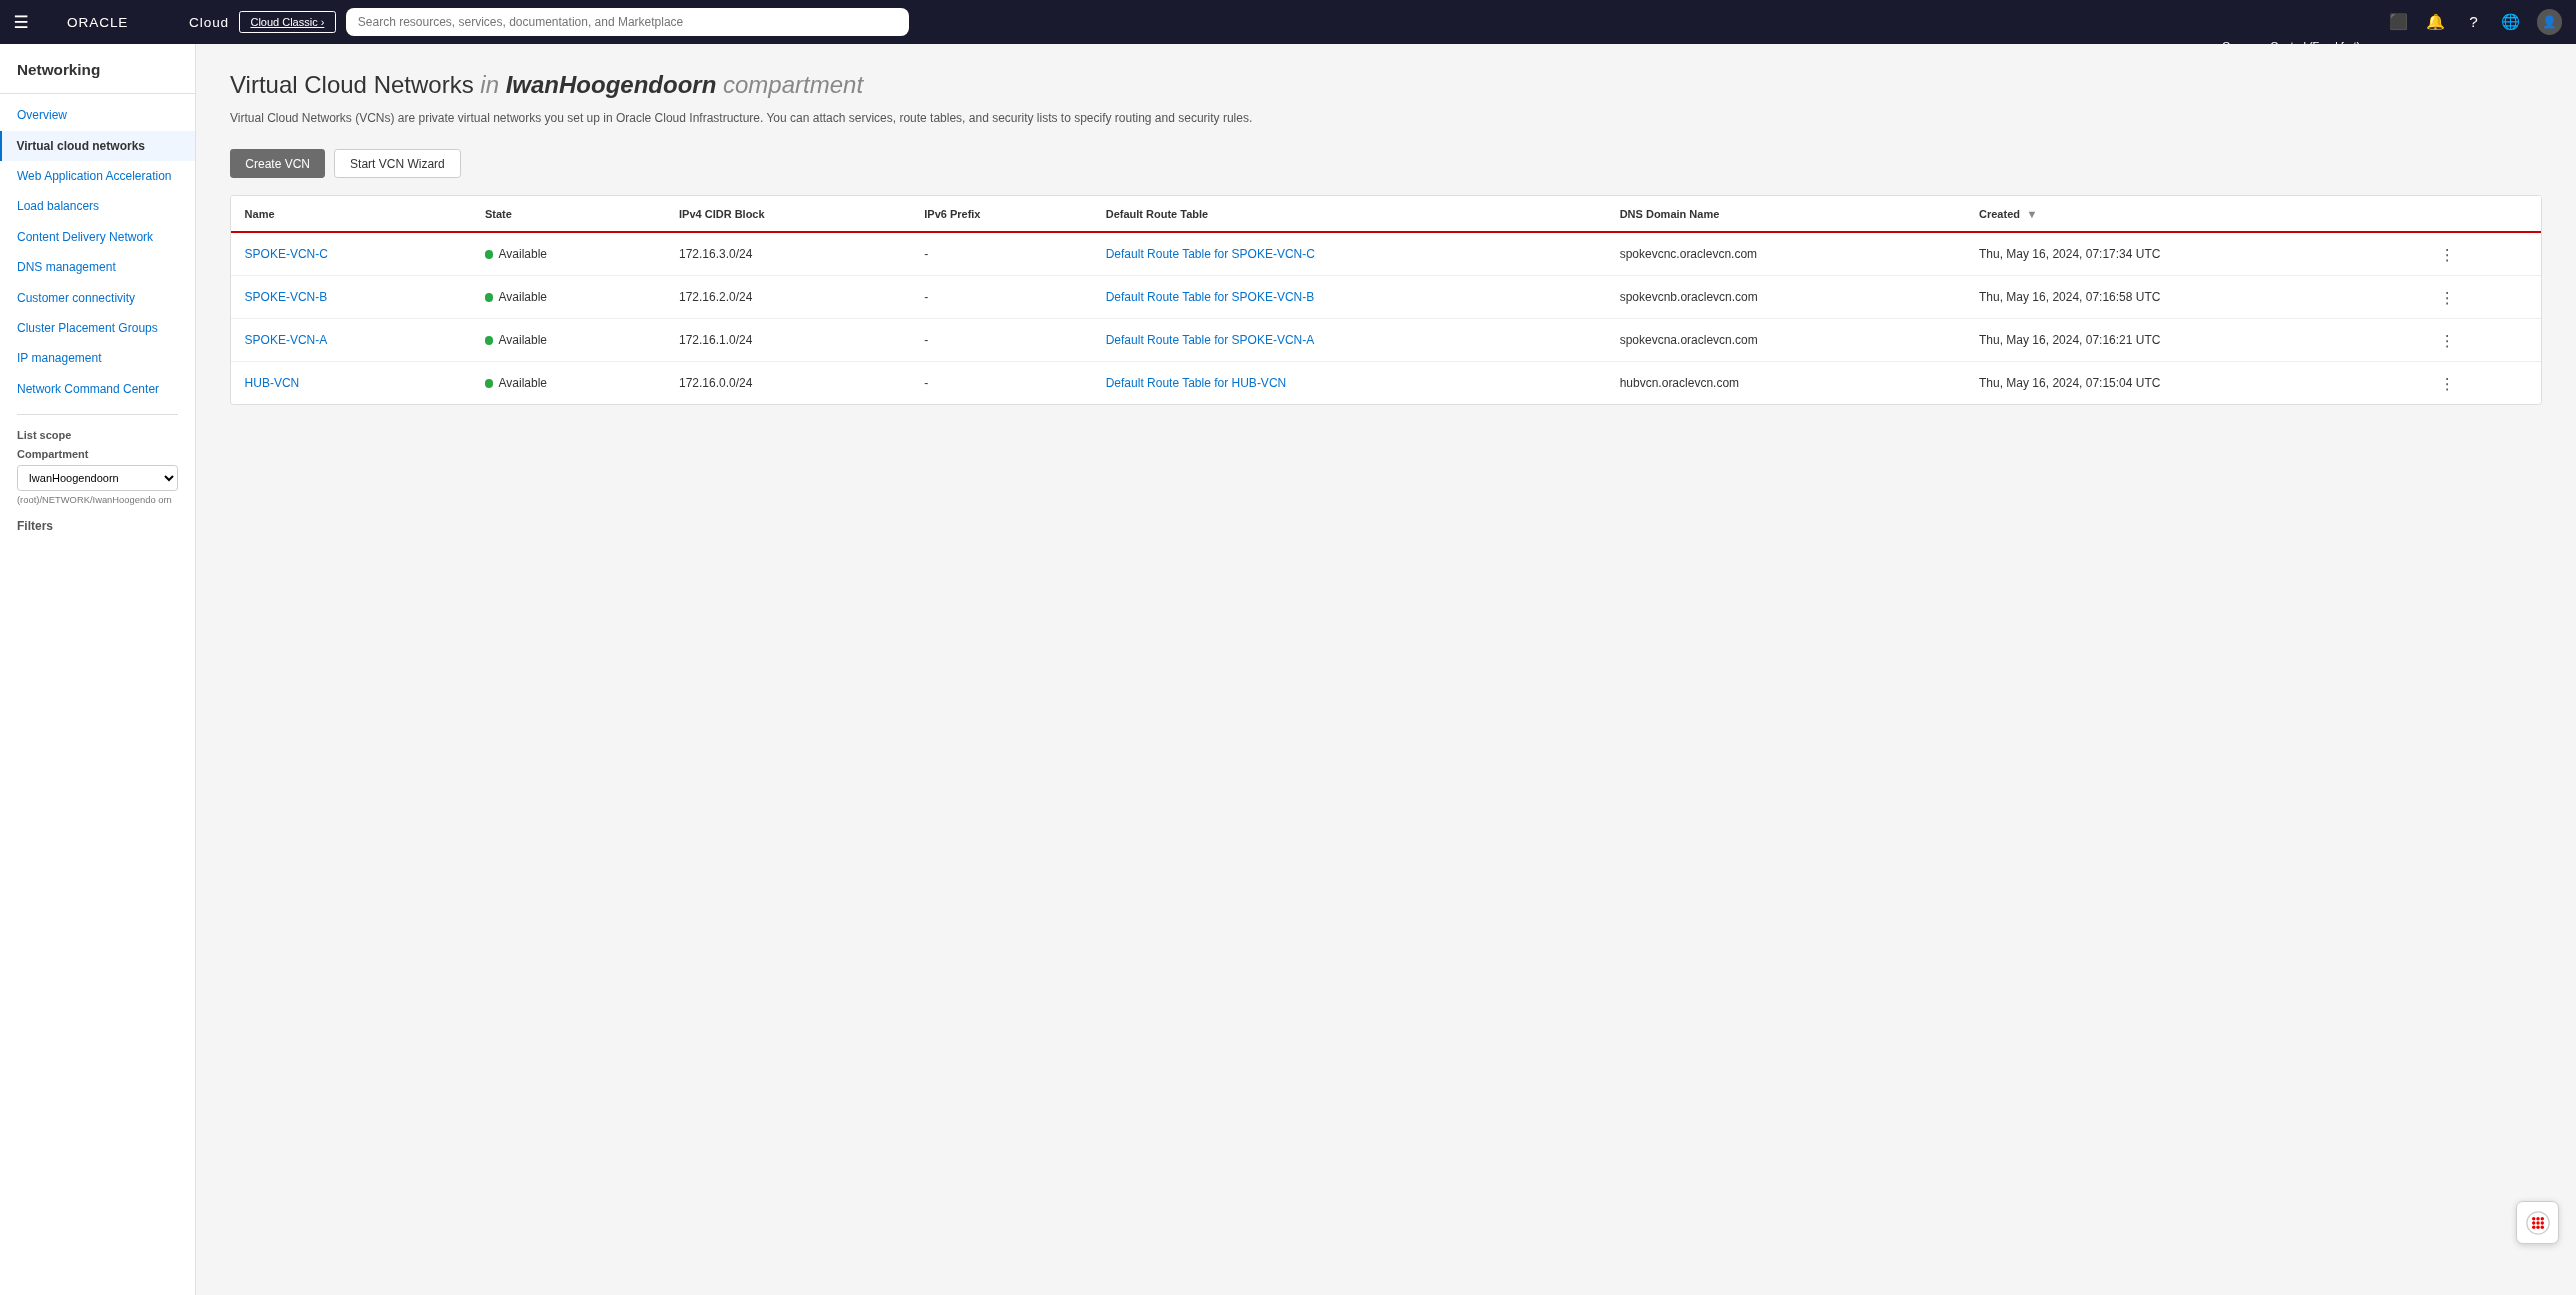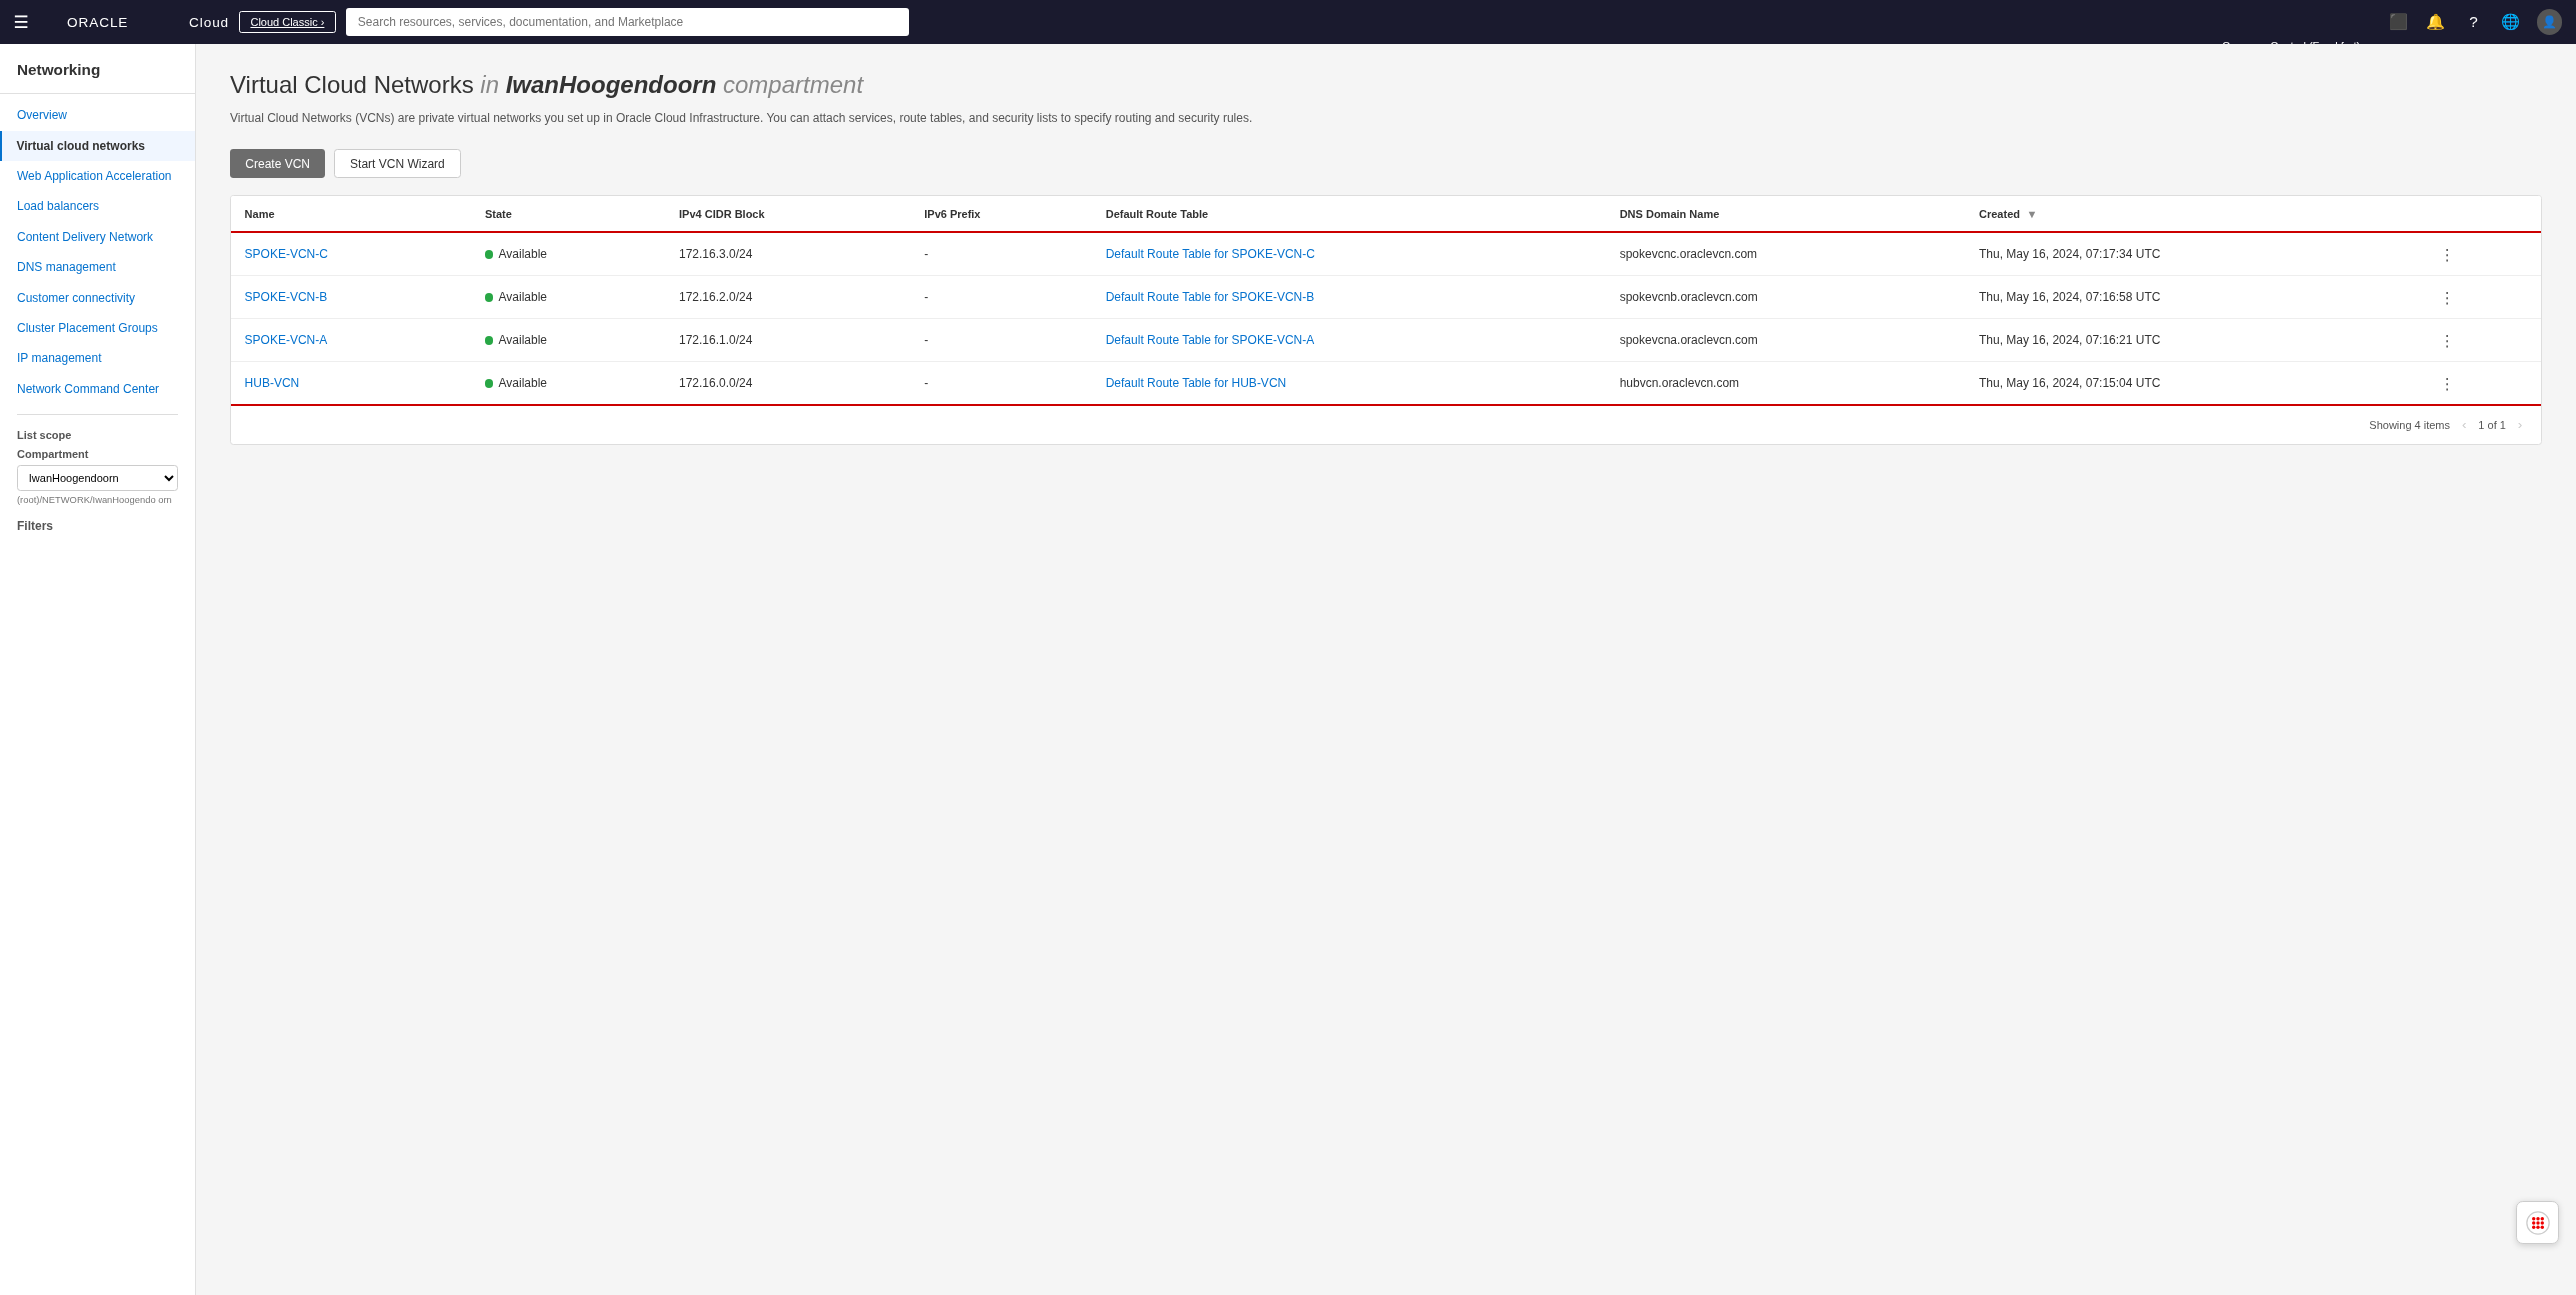--- a/index.html
+++ b/index.html
@@ -25,21 +25,21 @@
       padding: 4.3px 10.2px;
       border-radius: 2.6px;
       cursor: pointer;
       font-size: 11px;
       white-space: nowrap;
       text-decoration: underline;
     }
     .search-bar {
       flex: 1;
       padding: 6.8px 12px;
-      border-radius: 3px;
+      border-radius: 8px;
       border: none;
       font-size: 12px;
       background: #fff;
       color: #333;
       max-width: 563px;
     }
     .top-nav-right {
       margin-left: auto;
       display: flex;
       align-items: center;
@@ -427,26 +427,20 @@
               </td>
               <td>172.16.0.0/24</td>
               <td>-</td>
               <td><a class="link-cell">Default Route Table for HUB-VCN</a></td>
               <td>hubvcn.oraclevcn.com</td>
               <td>Thu, May 16, 2024, 07:15:04 UTC</td>
               <td><span class="kebab-menu">⋮</span></td>
             </tr>
           </tbody>
       </table>
-      <div class="pagination-bar">
-        <span>Showing 4 items</span>
-        <button class="pagination-btn" disabled="">‹</button>
-        <span>1 of 1</span>
-        <button class="pagination-btn" disabled="">›</button>
-      </div>
     </div>
   </main>
 
 </div>
 
 <div class="help-btn">
   <svg width="24" height="24" viewBox="0 0 28 28" fill="none">
     <circle cx="14" cy="14" r="13" stroke="#ccc" stroke-width="1.5" fill="white"></circle>
     <g>
       <circle cx="9" cy="9" r="2" fill="#e00"></circle>

